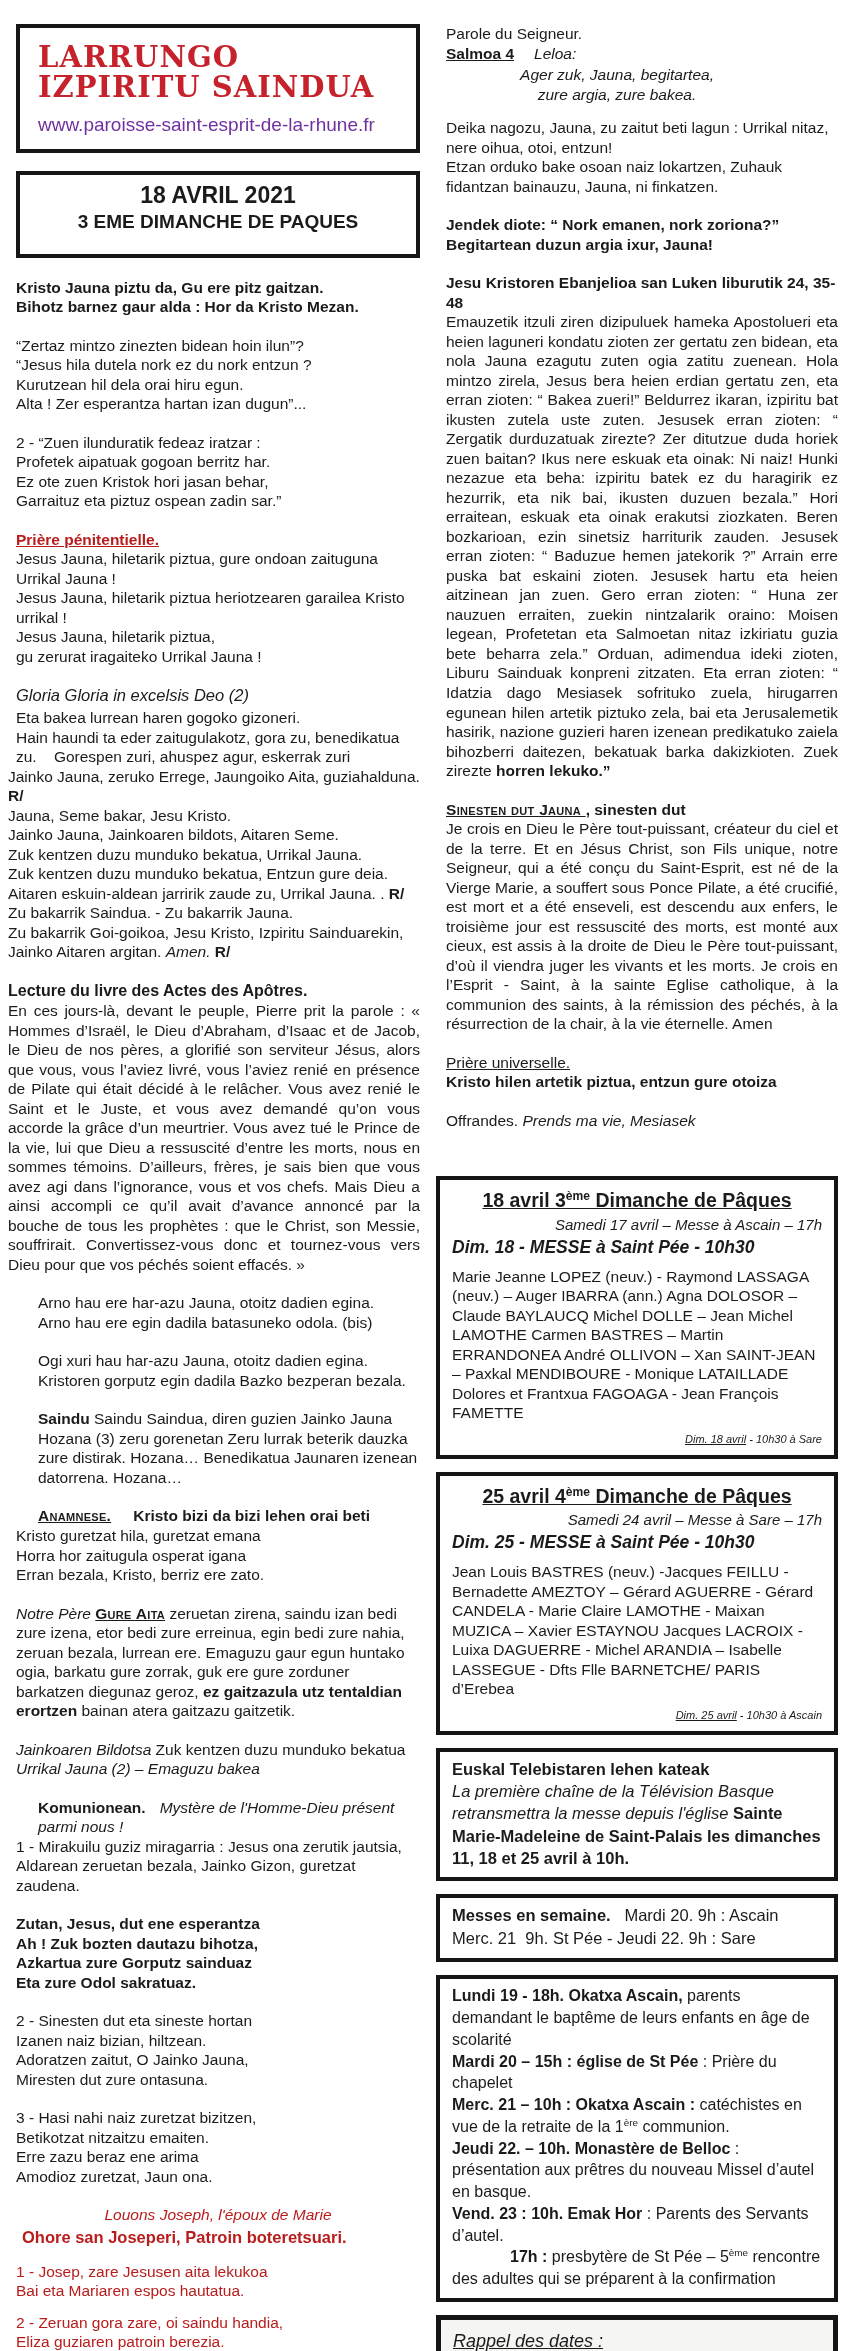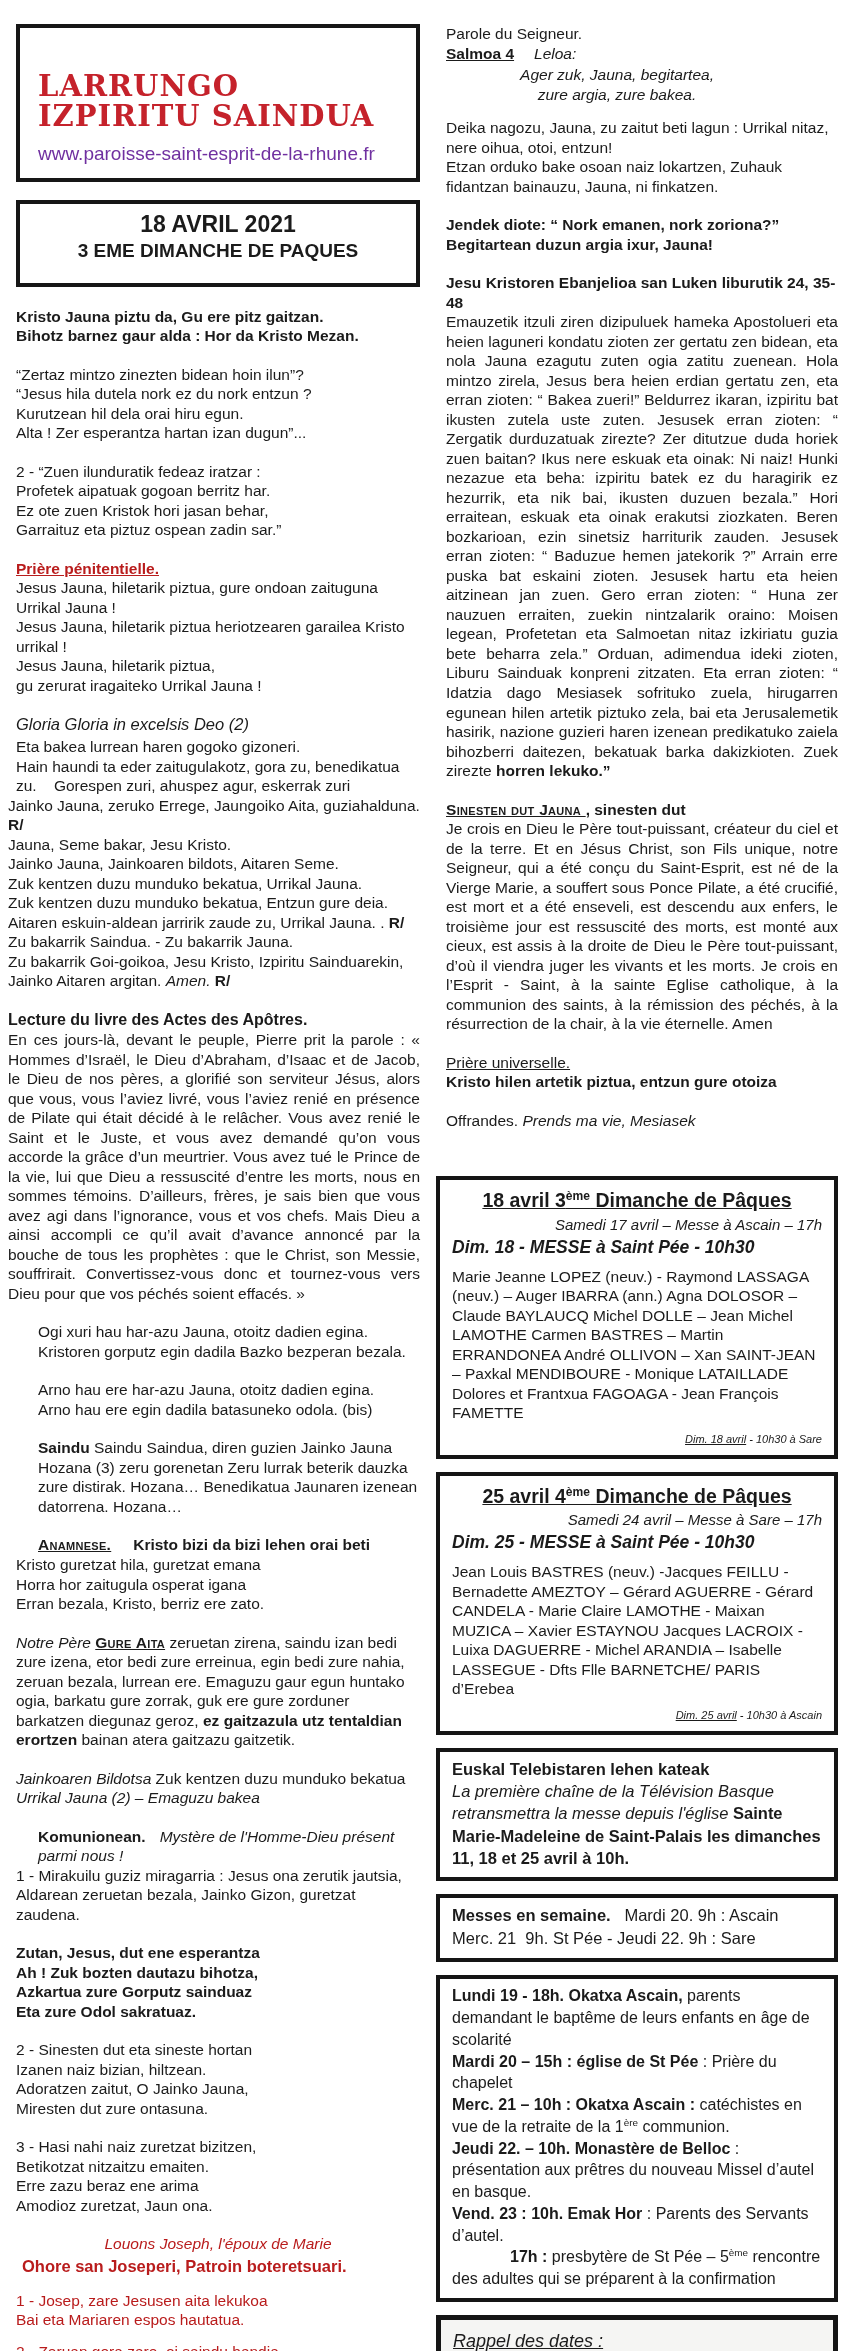--- a/index.html
+++ b/index.html
@@ -24,21 +24,21 @@
   .just{text-align:justify;}
   .center{text-align:center;}
   .tright{text-align:right;}
   .outdent{margin-left:-8px;}
   .indent2{margin-left:22px;}
   .brown{color:#b91c1c;}
 
   
   .hdr-box{border:4px solid #161616;}
   .hdr-logo{padding:14px 10px 12px 18px;}
-  .parish-title{font-family:"DejaVu Serif",serif;font-weight:bold;color:#c5222b;font-size:29px;letter-spacing:1px;line-height:1.05;margin-top:29px;}
+  .parish-title{font-family:"DejaVu Serif",serif;font-weight:bold;color:#c5222b;font-size:29px;letter-spacing:1px;line-height:1.05;}
   .parish-site{color:#7030a0;font-size:19px;margin-top:10px;}
   .hdr-date{margin-top:18px;text-align:center;padding:6px 4px 20px;margin-bottom:20px;}
   .date-l1{font-weight:bold;font-size:23px;}
   .date-l2{font-weight:bold;font-size:19px;}
 
   .pen-head{margin-bottom:0;}
   .gloria-head{font-size:16.5px;margin-bottom:2px;}
   .gloria div{margin-bottom:0;}
   .gloria{margin-bottom:19px;}
   .lect-head{margin-bottom:0;font-size:16px;}
@@ -118,24 +118,24 @@
 Zuk kentzen duzu munduko bekatua, Entzun gure deia.</div>
       <div class="outdent"><span>Aitaren eskuin-aldean jarririk zaude zu, Urrikal Jauna. . </span><span class="b">R/</span></div>
       <div class="preline outdent">Zu bakarrik Saindua. - Zu bakarrik Jauna.
 Zu bakarrik Goi-goikoa, Jesu Kristo, Izpiritu Sainduarekin,</div>
       <div class="outdent"><span>Jainko Aitaren argitan.  </span><span class="i">Amen.</span> <span class="b">R/</span></div>
     </div>
 
     <p class="b lect-head outdent">Lecture du livre des Actes des Apôtres.</p>
     <p class="just outdent">En ces jours-là, devant le peuple, Pierre prit la parole : « Hommes d’Israël, le Dieu d’Abraham, d’Isaac et de Jacob, le Dieu de nos pères, a glorifié son serviteur Jésus, alors que vous, vous l’aviez livré, vous l’aviez renié en présence de Pilate qui était décidé à le relâcher. Vous avez renié le Saint et le Juste, et vous avez demandé qu’on vous accorde la grâce d’un meurtrier. Vous avez tué le Prince de la vie, lui que Dieu a ressuscité d’entre les morts, nous en sommes témoins. D’ailleurs, frères, je sais bien que vous avez agi dans l’ignorance, vous et vos chefs. Mais Dieu a ainsi accompli ce qu’il avait d’avance annoncé par la bouche de tous les prophètes : que le Christ, son Messie, souffrirait. Convertissez-vous donc et tournez-vous vers Dieu pour que vos péchés soient effacés. »</p>
 
+    <p class="preline indent2">Arno hau ere har-azu Jauna, otoitz dadien egina.
+Arno hau ere egin dadila batasuneko odola. (bis)</p>
     <p class="preline indent2">Ogi xuri hau har-azu Jauna, otoitz dadien egina.
 Kristoren gorputz egin dadila Bazko bezperan bezala.</p>
-    <p class="preline indent2">Arno hau ere har-azu Jauna, otoitz dadien egina.
-Arno hau ere egin dadila batasuneko odola. (bis)</p>
 
     <p class="indent2"><span class="b">Saindu</span><span class="preline"> Saindu Saindua, diren guzien Jainko Jauna
 Hozana (3) zeru gorenetan Zeru lurrak beterik dauzka
 zure distirak. Hozana… Benedikatua Jaunaren izenean
 datorrena. Hozana…</span></p>
 
     <p class="m0 indent2"><span class="b u sc">Anamnese.</span><span class="b am-title">Kristo bizi da bizi lehen orai beti</span></p>
     <p class="preline">Kristo guretzat hila, guretzat emana
 Horra hor zaitugula osperat igana
 Erran bezala, Kristo, berriz ere zato.</p>

